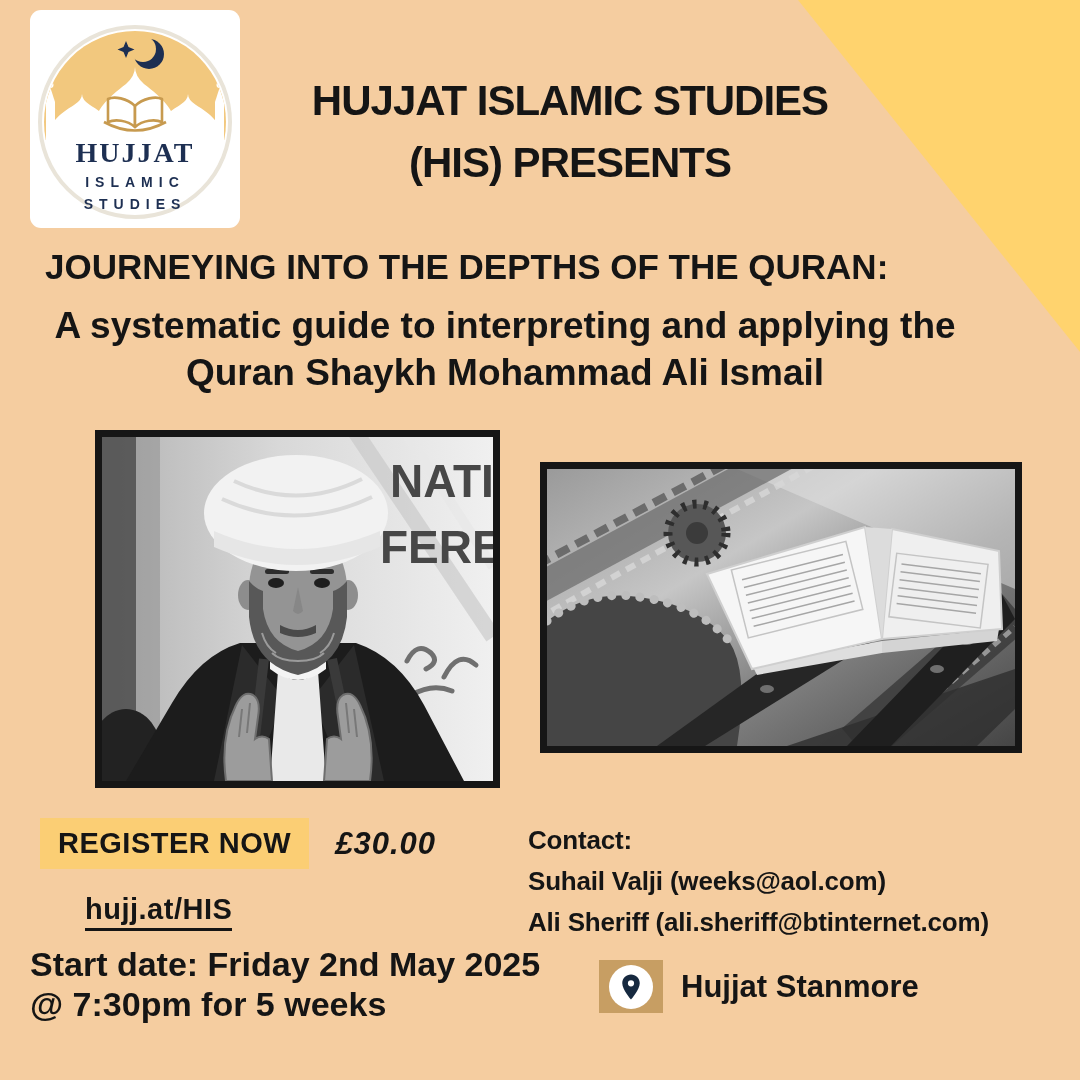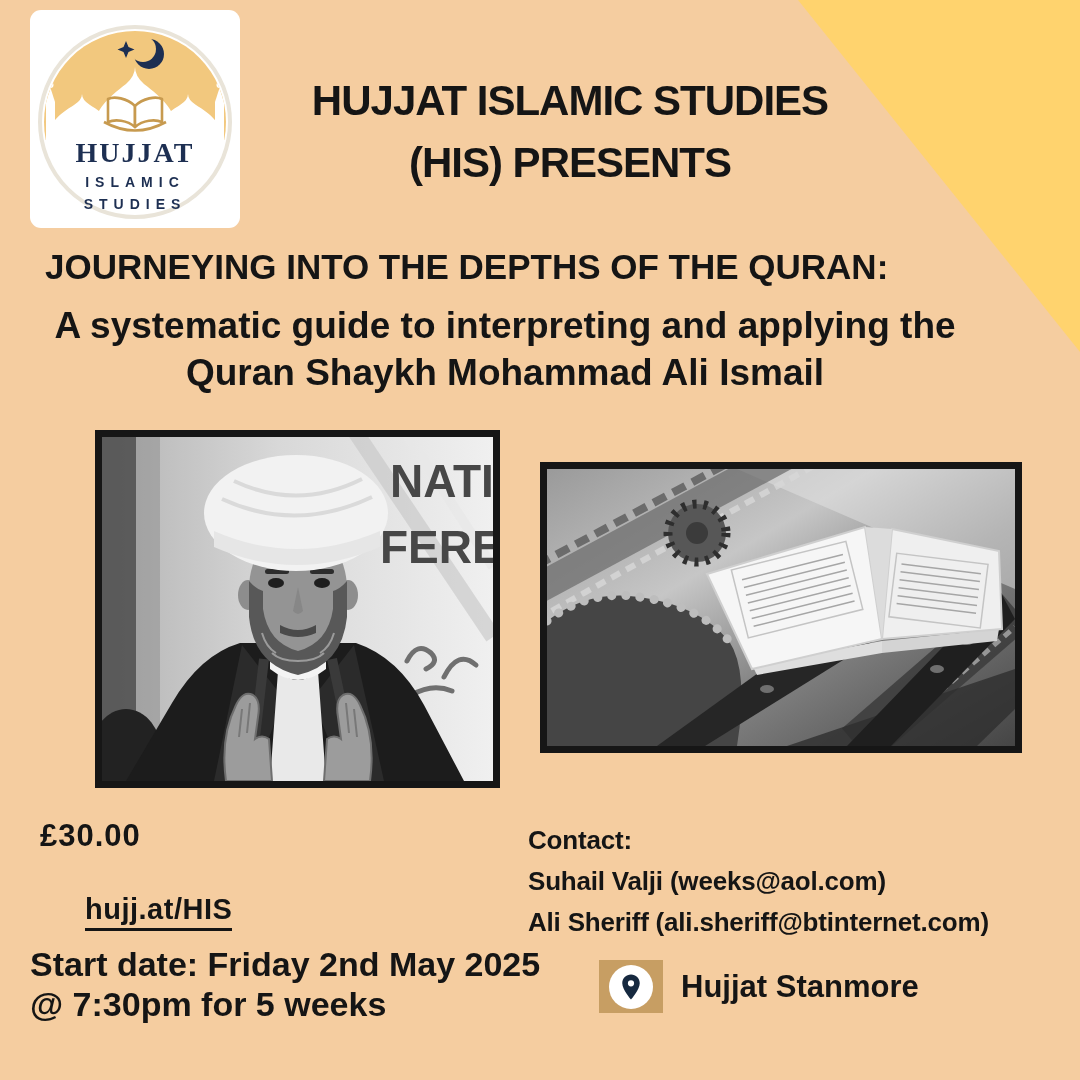--- a/index.html
+++ b/index.html
@@ -48,21 +48,21 @@
 
   
   .register-row{left:40px;top:818px;display:flex;align-items:center;gap:26px;}
   .register-btn{
     background:var(--highlight,#FBCE74);
     font-size:29px;font-weight:bold;
     padding:9px 18px;
     letter-spacing:0.5px;
     cursor:pointer;
   }
-  .price{font-size:31px;font-weight:bold;letter-spacing:1px;}
+  .price{font-size:31px;font-weight:bold;letter-spacing:1px;font-style:italic;}
   .url{
     left:85px;top:893px;
     font-size:29px;font-weight:bold;
     color:var(--ink,#151515);text-decoration:none;
     border-bottom:3px solid var(--ink,#151515);
     padding-bottom:2px;cursor:pointer;letter-spacing:0.5px;
   }
   .startdate{
     left:30px;top:944px;
     font-size:34px;font-weight:bold;line-height:40px;
@@ -246,20 +246,21 @@
         <path d="M12 14 h104 M12 22 h104 M12 30 h104 M12 38 h104 M12 46 h104 M12 54 h104 M12 62 h104"></path>
       </g>
       <g transform="translate(348,82) rotate(7)" stroke="#a6a6a6" stroke-width="1.5" fill="none">
         <rect x="2" y="2" width="92" height="64" stroke="#c4c4c4"></rect>
         <path d="M8 12 h80 M8 20 h80 M8 28 h80 M8 36 h80 M8 44 h80 M8 52 h80"></path>
       </g>
     </svg>
   </div>
 
   <div class="abs register-row">
+    <div class="register-btn">REGISTER NOW</div>
     <div class="price">£30.00</div>
   </div>
 
   <a class="abs url">hujj.at/HIS</a>
 
   <div class="abs startdate">
     <div>Start date: Friday 2nd May 2025</div>
     <div>@ 7:30pm for 5 weeks</div>
   </div>
 

